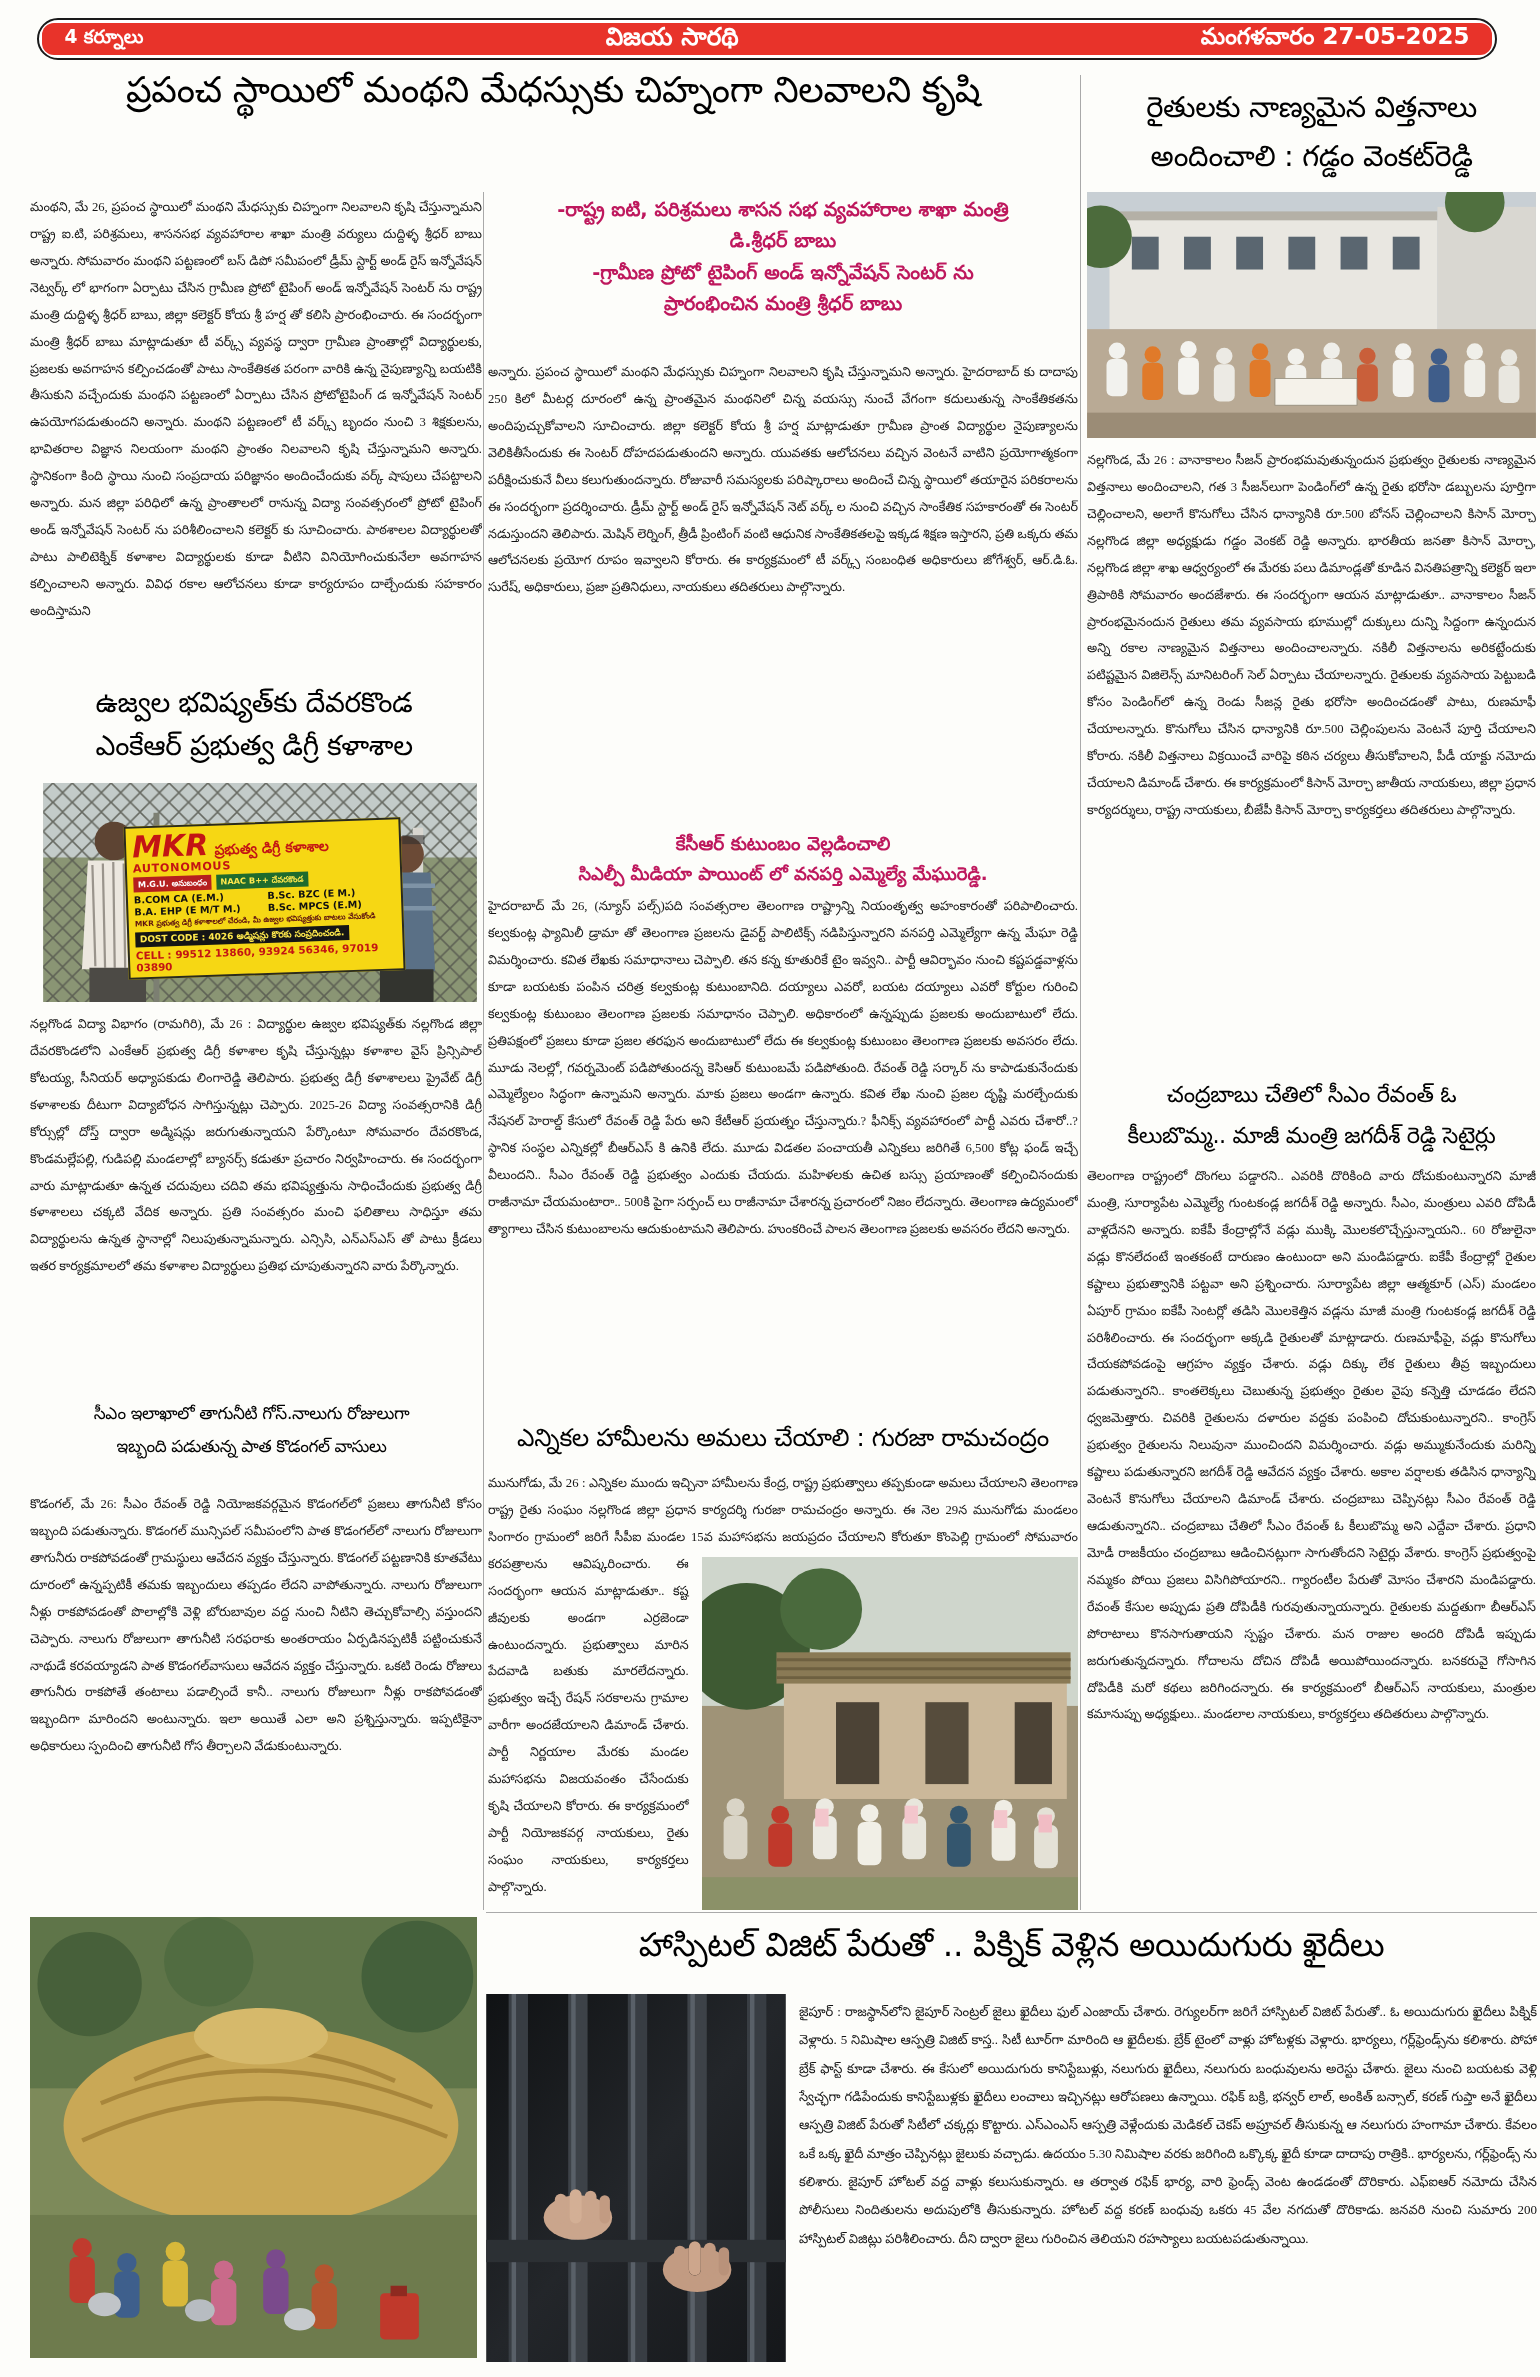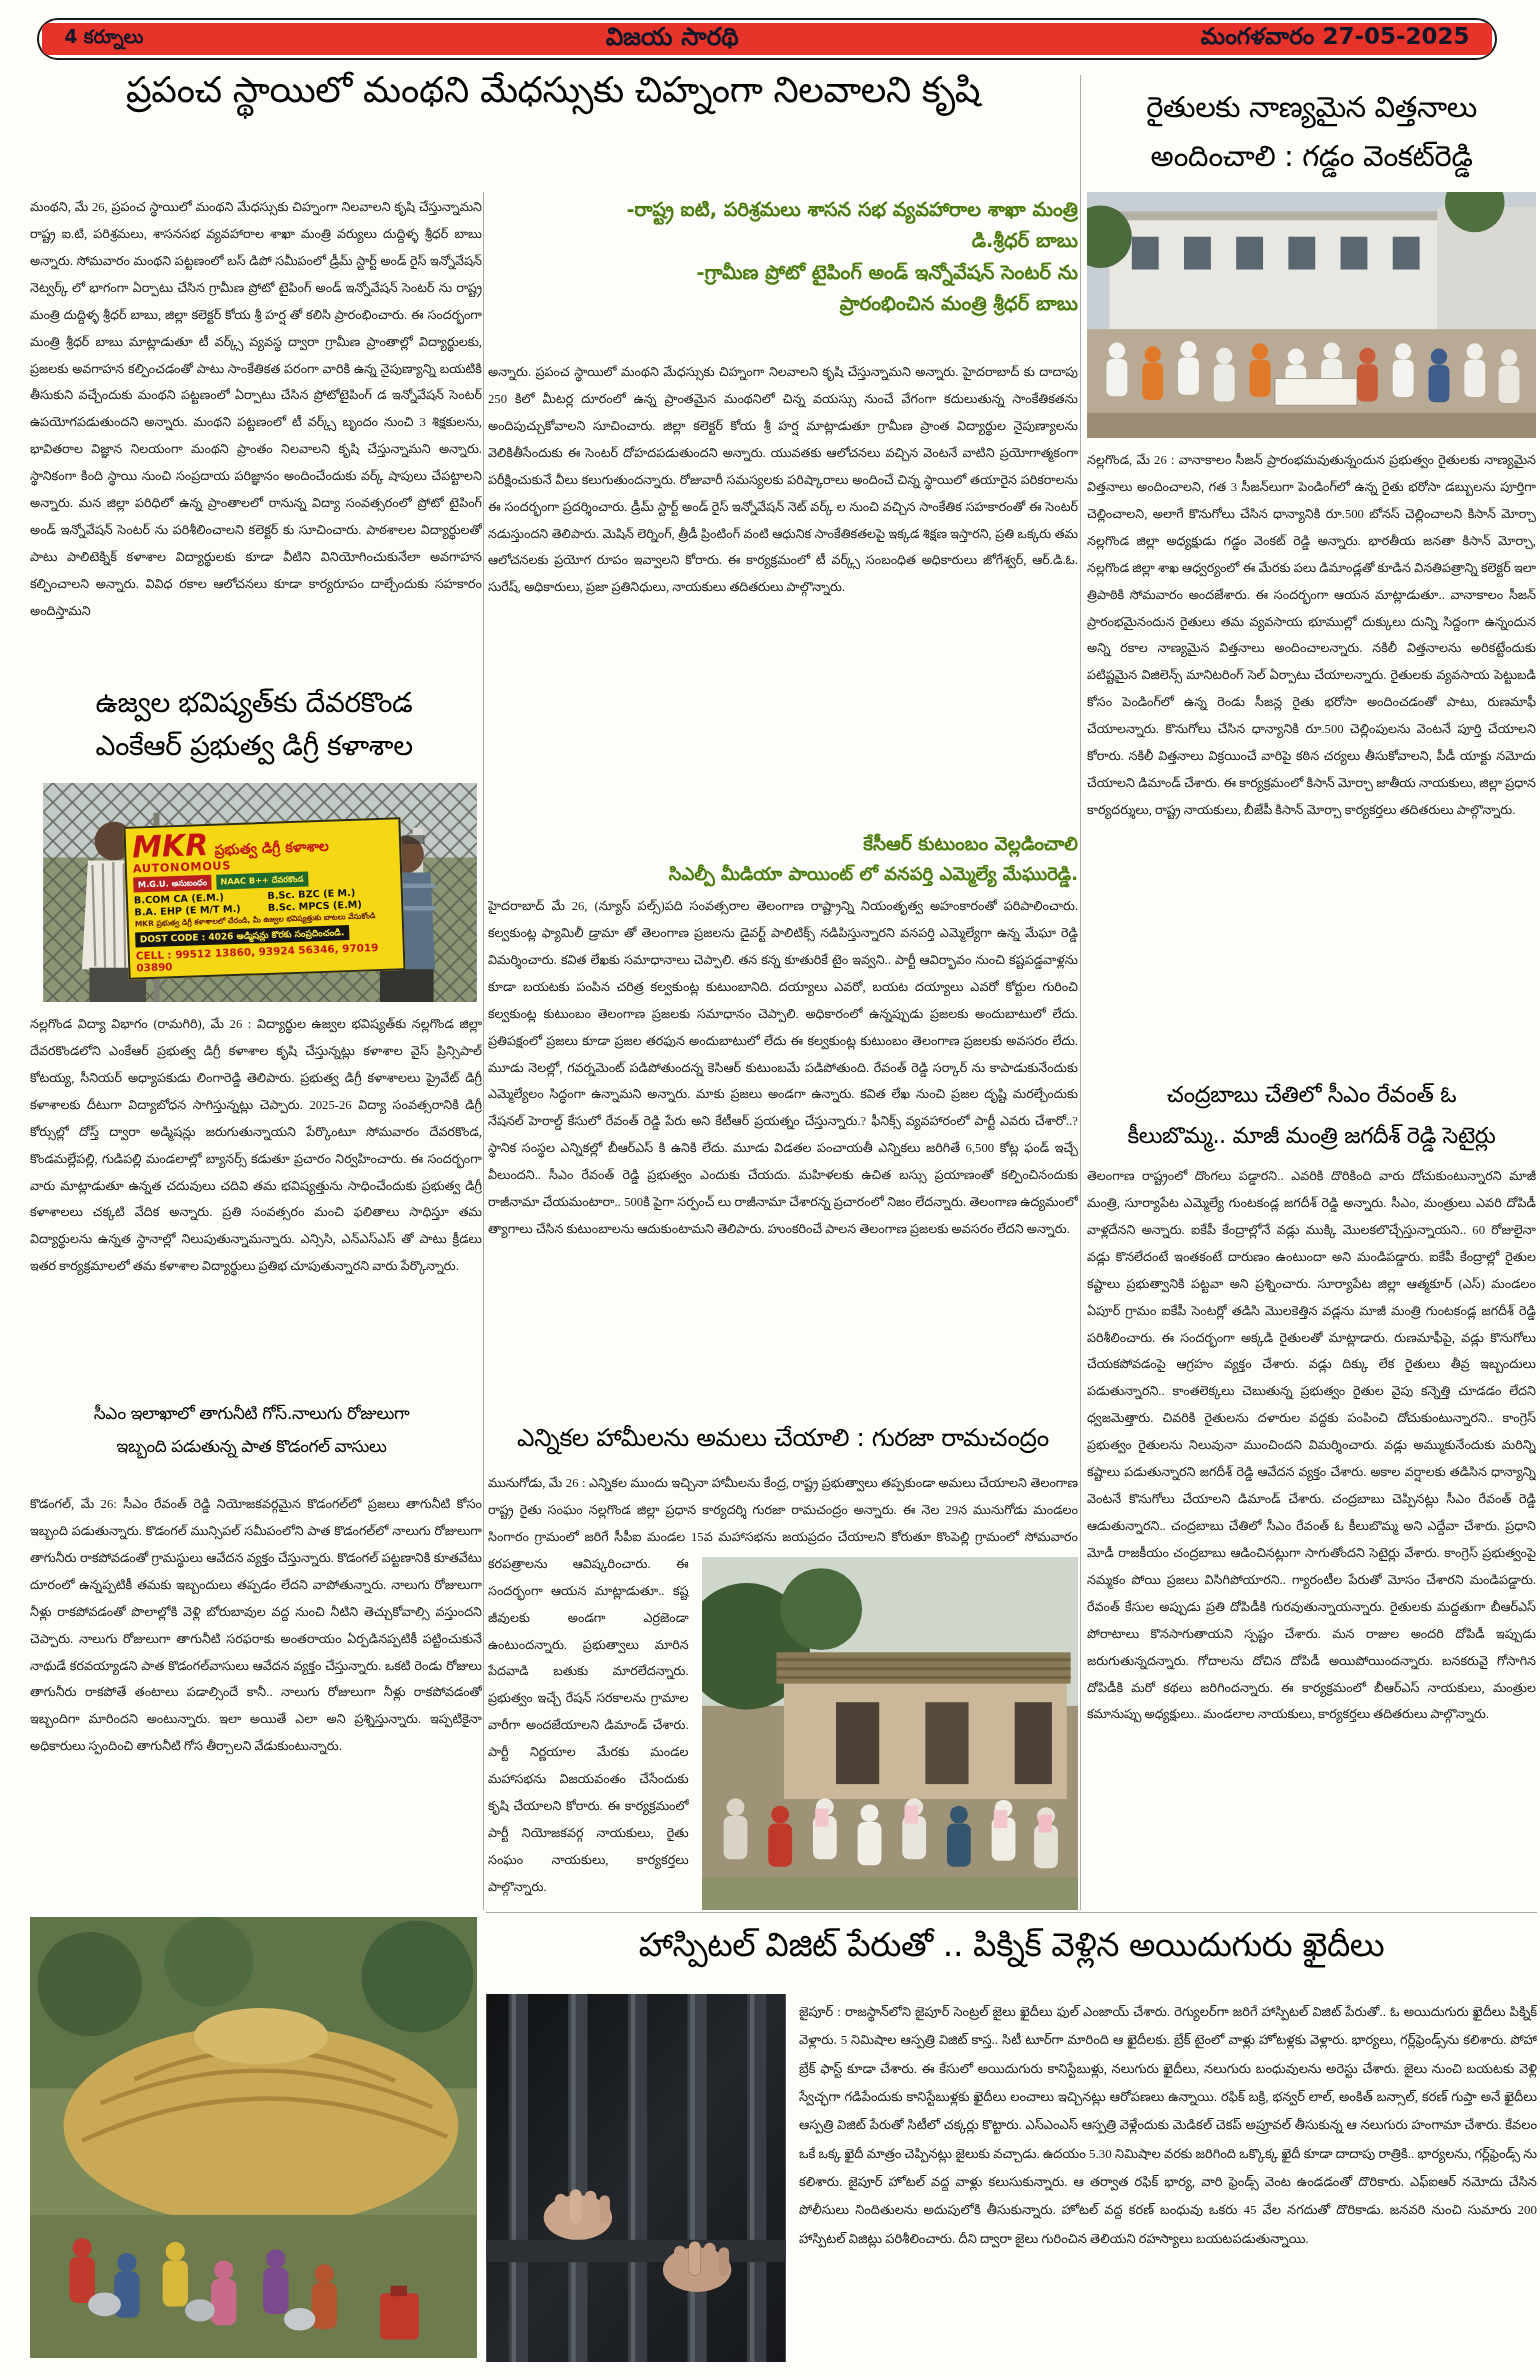--- a/index.html
+++ b/index.html
@@ -4,28 +4,28 @@
 <style>
   html,body{margin:0;padding:0;background:#e8e8e8}
   #page{position:relative;width:1541px;height:2377px;margin:0 auto;background:#fdfdfa;color:#131313;
         font-family:"Liberation Serif","DejaVu Serif",serif;overflow:hidden}
   .abs{position:absolute}
   .headline{font-family:"DejaVu Sans","Liberation Sans",sans-serif;font-weight:400;color:#000;
             letter-spacing:-0.4px;overflow:hidden}
   .centered{text-align:center}
   .body-text{font-size:12.7px;line-height:2.12;text-align:justify;overflow:hidden;word-break:break-word}
   .subhead-line{font-family:"DejaVu Sans","Liberation Sans",sans-serif;font-weight:800;font-size:19.4px;
-            line-height:1.62;text-align:right;color:#4d7c0f}
+            line-height:1.62;text-align:center;color:#be185d}
   .vrule{position:absolute;width:0.7px;background:#a9a9a9}
   .hrule{position:absolute;height:0.7px;background:#a9a9a9}
   
   .mast-outer{position:absolute;left:37px;top:18px;width:1460px;height:42px;background:#fff;
               border:2.2px solid #1a1a1a;border-radius:25px;padding:3px;box-sizing:border-box}
-  .mast-inner{width:100%;height:100%;background:#e8332a;border-radius:7px;display:flex;
-              align-items:center;justify-content:space-between;padding:0 22.4px;box-sizing:border-box;color:#0f172a;
+  .mast-inner{width:100%;height:100%;background:#e8332a;border-radius:12px;display:flex;
+              align-items:center;justify-content:space-between;padding:0 22.4px;box-sizing:border-box;color:#ffffff;
               font-family:"DejaVu Sans","Liberation Sans",sans-serif;font-weight:800}
   .mast-left{font-size:18.6px}
   .mast-center{font-size:24.6px}
   .mast-right{font-size:23px}
   .photo{position:absolute;overflow:hidden;background:#cfcfcb}
   .photo svg{display:block}
   
   .banner{position:absolute;left:83px;top:39px;width:277px;background:#f6d714;border:2.2px solid #2a2a1d;
           padding:4.5px 6px;box-sizing:border-box;font-family:"DejaVu Sans","Liberation Sans",sans-serif;
           transform:rotate(-2deg)}

